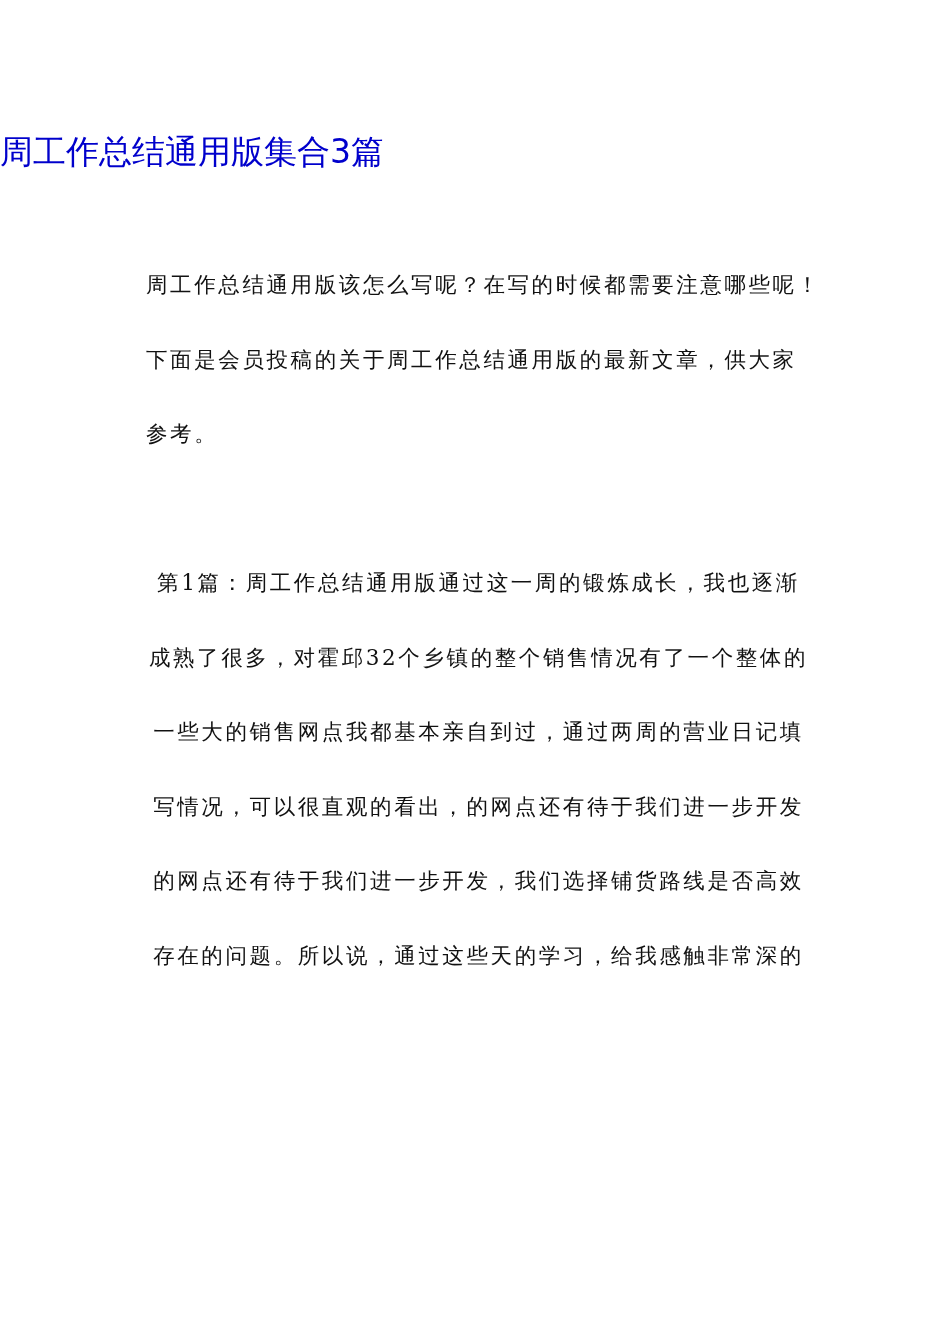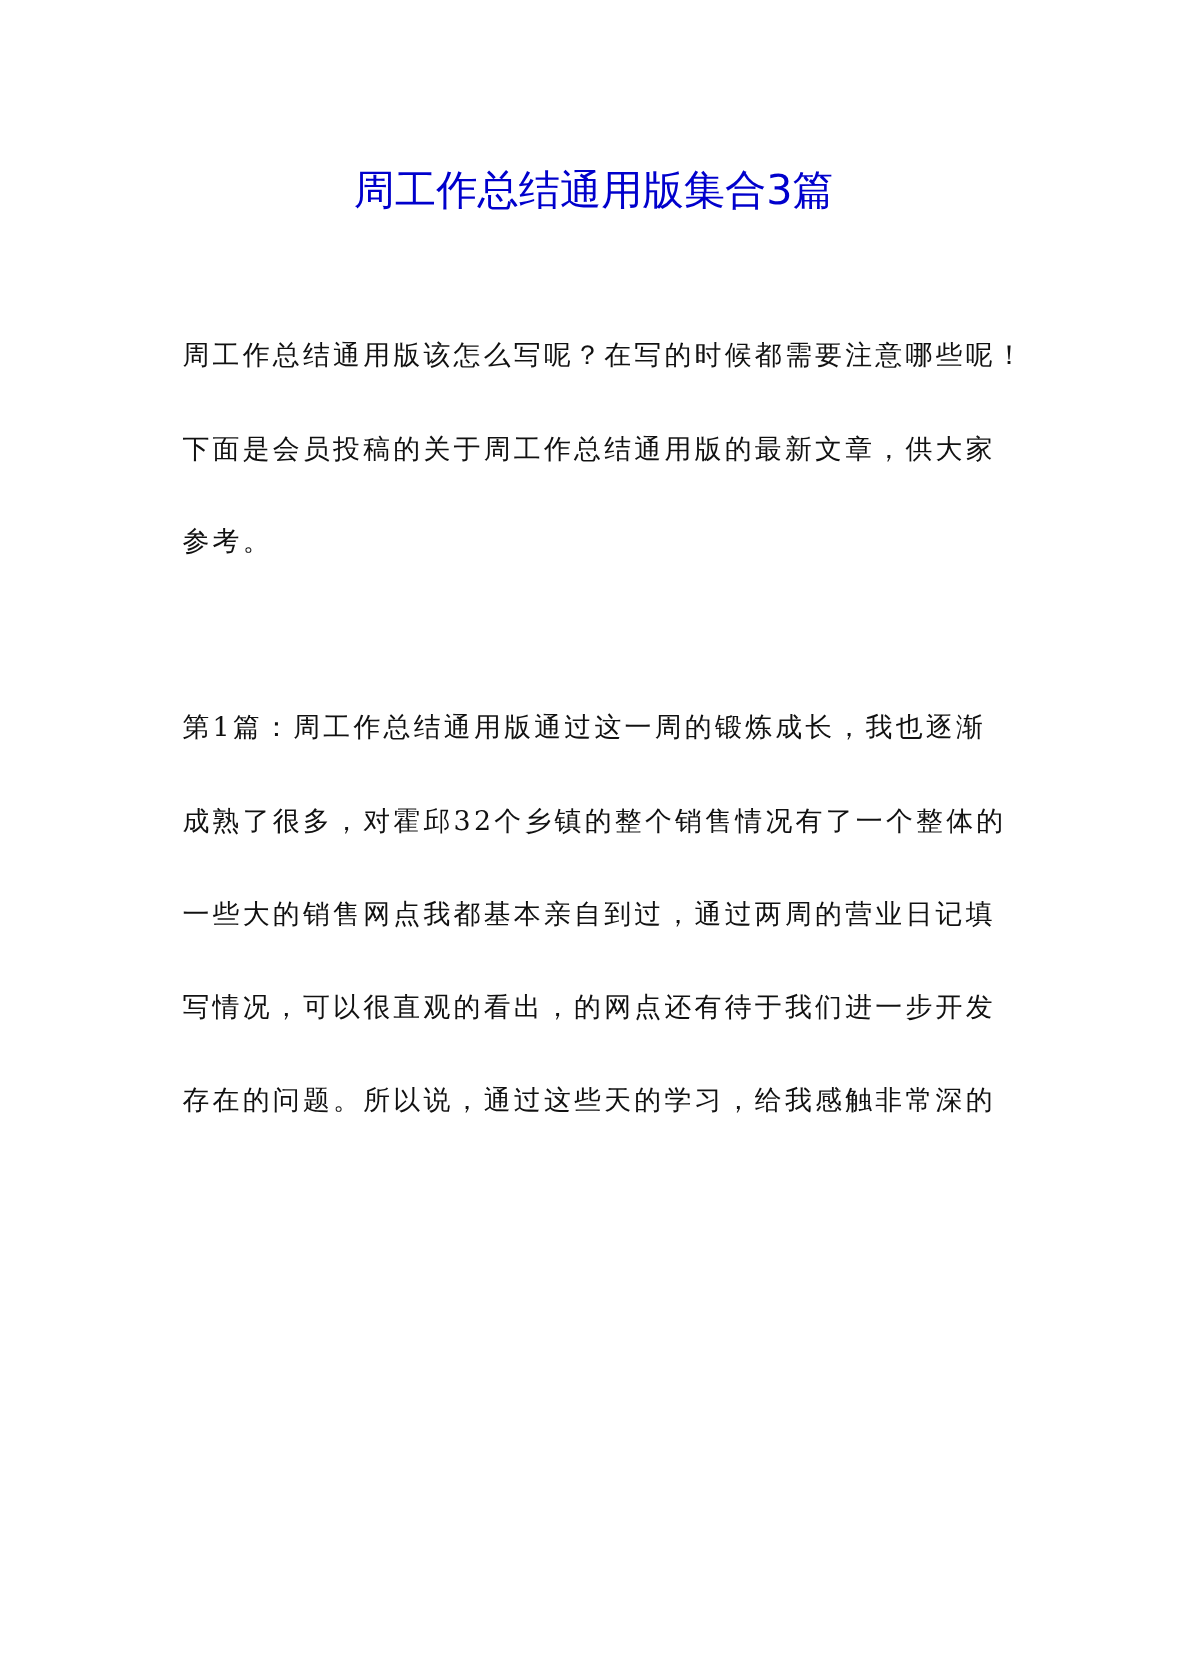--- a/index.html
+++ b/index.html
@@ -20,21 +20,21 @@
       left: 0; top: 0;
       width: 950px;
       height: 1344px;
       background: #ffffff;
     }
     .title {
       position: absolute;
       left: 0;
       top: 130px;
       width: 950px;
-      text-align: center;
+      text-align: left;
       font-family: "DejaVu Sans", "Liberation Sans", sans-serif;
       font-size: 33px;
       line-height: 44px;
       color: #0000cc;
       letter-spacing: 0px;
       margin: 0;
       font-weight: normal;
     }
     .body-block {
       position: absolute;
@@ -43,36 +43,37 @@
     }
     .line {
       height: 74.6px;
       font-size: 21.5px;
       line-height: 30px;
       letter-spacing: 2.6px;
       white-space: nowrap;
       color: #111111;
     }
     .intro { top: 270px; }
-    .section1 { top: 568px; }
+    .section1 { top: 568px; text-align: center; }
   </style>
 </head>
 <body>
 
 <div class="page">
 
   <h1 class="title">周工作总结通用版集合3篇</h1>
 
   <div class="body-block intro">
     <div class="line">周工作总结通用版该怎么写呢？在写的时候都需要注意哪些呢！</div>
     <div class="line">下面是会员投稿的关于周工作总结通用版的最新文章，供大家</div>
     <div class="line">参考。</div>
   </div>
 
   <div class="body-block section1">
     <div class="line">第1篇：周工作总结通用版通过这一周的锻炼成长，我也逐渐</div>
     <div class="line">成熟了很多，对霍邱32个乡镇的整个销售情况有了一个整体的</div>
     <div class="line">一些大的销售网点我都基本亲自到过，通过两周的营业日记填</div>
     <div class="line">写情况，可以很直观的看出，的网点还有待于我们进一步开发</div>
+    <div class="line">的网点还有待于我们进一步开发，我们选择铺货路线是否高效</div>
     <div class="line">存在的问题。所以说，通过这些天的学习，给我感触非常深的</div>
   </div>
 
 </div>
 
 </body></html>

